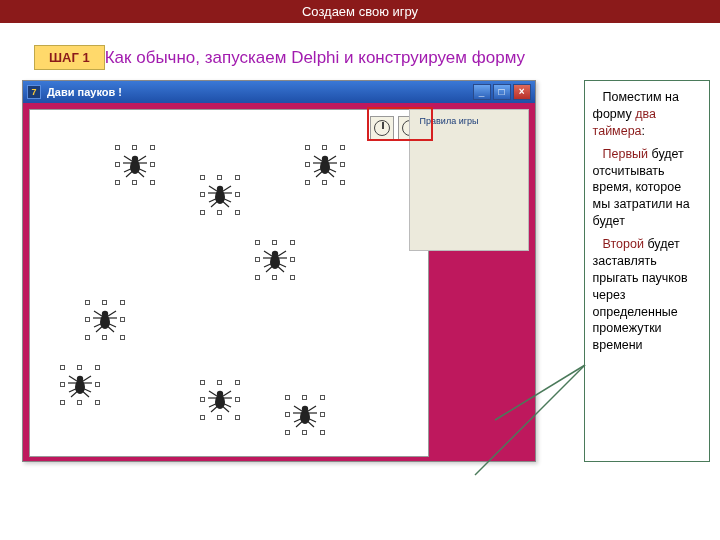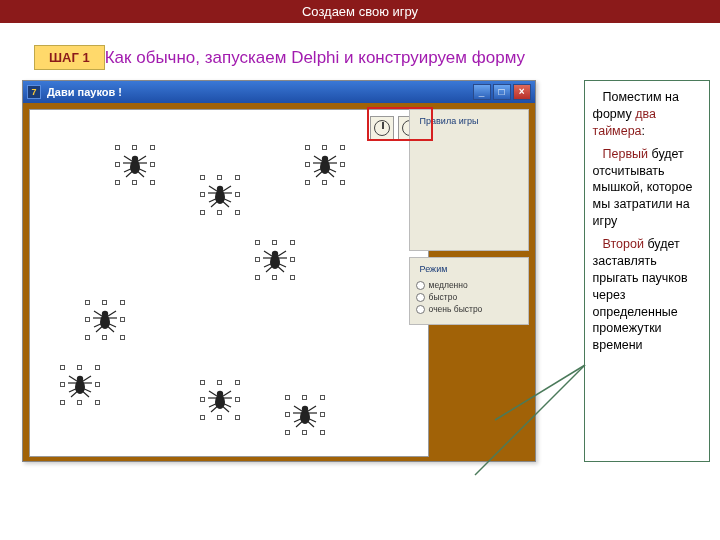--- a/index.html
+++ b/index.html
@@ -78,21 +78,21 @@
     background: linear-gradient(#6aa5f0,#2a5fb8);
     font-size: 10px;
     color: #fff;
     text-align: center;
     line-height: 14px;
   }
   .win-btn.close { background: linear-gradient(#e06a5a,#b8302a); }
   .form-body {
     position: absolute;
     top: 22px; left: 0; right: 0; bottom: 0;
-    background: #a16207;
+    background: #be185d;
   }
   .play-area {
     position: absolute;
     top: 6px; left: 6px;
     width: 400px; height: 348px;
     background: #fff;
     border: 1px solid #999;
   }
   .spider {
     position: absolute;
@@ -420,43 +420,28 @@
               <i class="bl"></i>
               <i class="bm"></i>
               <i class="br"></i>
             </div></div>
         </div>
 
       <div class="side-panels">
         <div class="groupbox" style="height:142px;">
           <span class="gb-title">Правила игры</span>
         </div>
-        <div class="groupbox">
-          <span class="gb-title">Режим</span>
-          <div class="radio-row">
-              <span class="radio-dot"></span>
-              <span>медленно</span>
-            </div>
-          <div class="radio-row">
-              <span class="radio-dot"></span>
-              <span>быстро</span>
-            </div>
-          <div class="radio-row">
-              <span class="radio-dot"></span>
-              <span>очень быстро</span>
-            </div>
-        </div>
       </div>
     </div>
     <div class="timers-outline"></div>
   </div>
 
   <div class="callout">
     <p><span>Поместим на форму </span><span class="red">два таймера</span><span>:</span></p>
-    <p><span class="red">Первый</span><span> будет отсчитывать мышкой, которое мы затратили на игру</span></p>
+    <p><span class="red">Первый</span><span> будет отсчитывать время, которое мы затратили на будет</span></p>
     <p><span class="red">Второй</span><span> будет заставлять прыгать паучков через определенные промежутки времени</span></p>
   </div>
 
   <svg class="callout-arrow" width="130" height="120">
     <path d="M115,5 L5,115" stroke="#4a7a5a" stroke-width="1.5" fill="none"></path>
     <path d="M115,5 L25,60" stroke="#4a7a5a" stroke-width="1.5" fill="none"></path>
   </svg>
 </div>
 
 </body></html>

